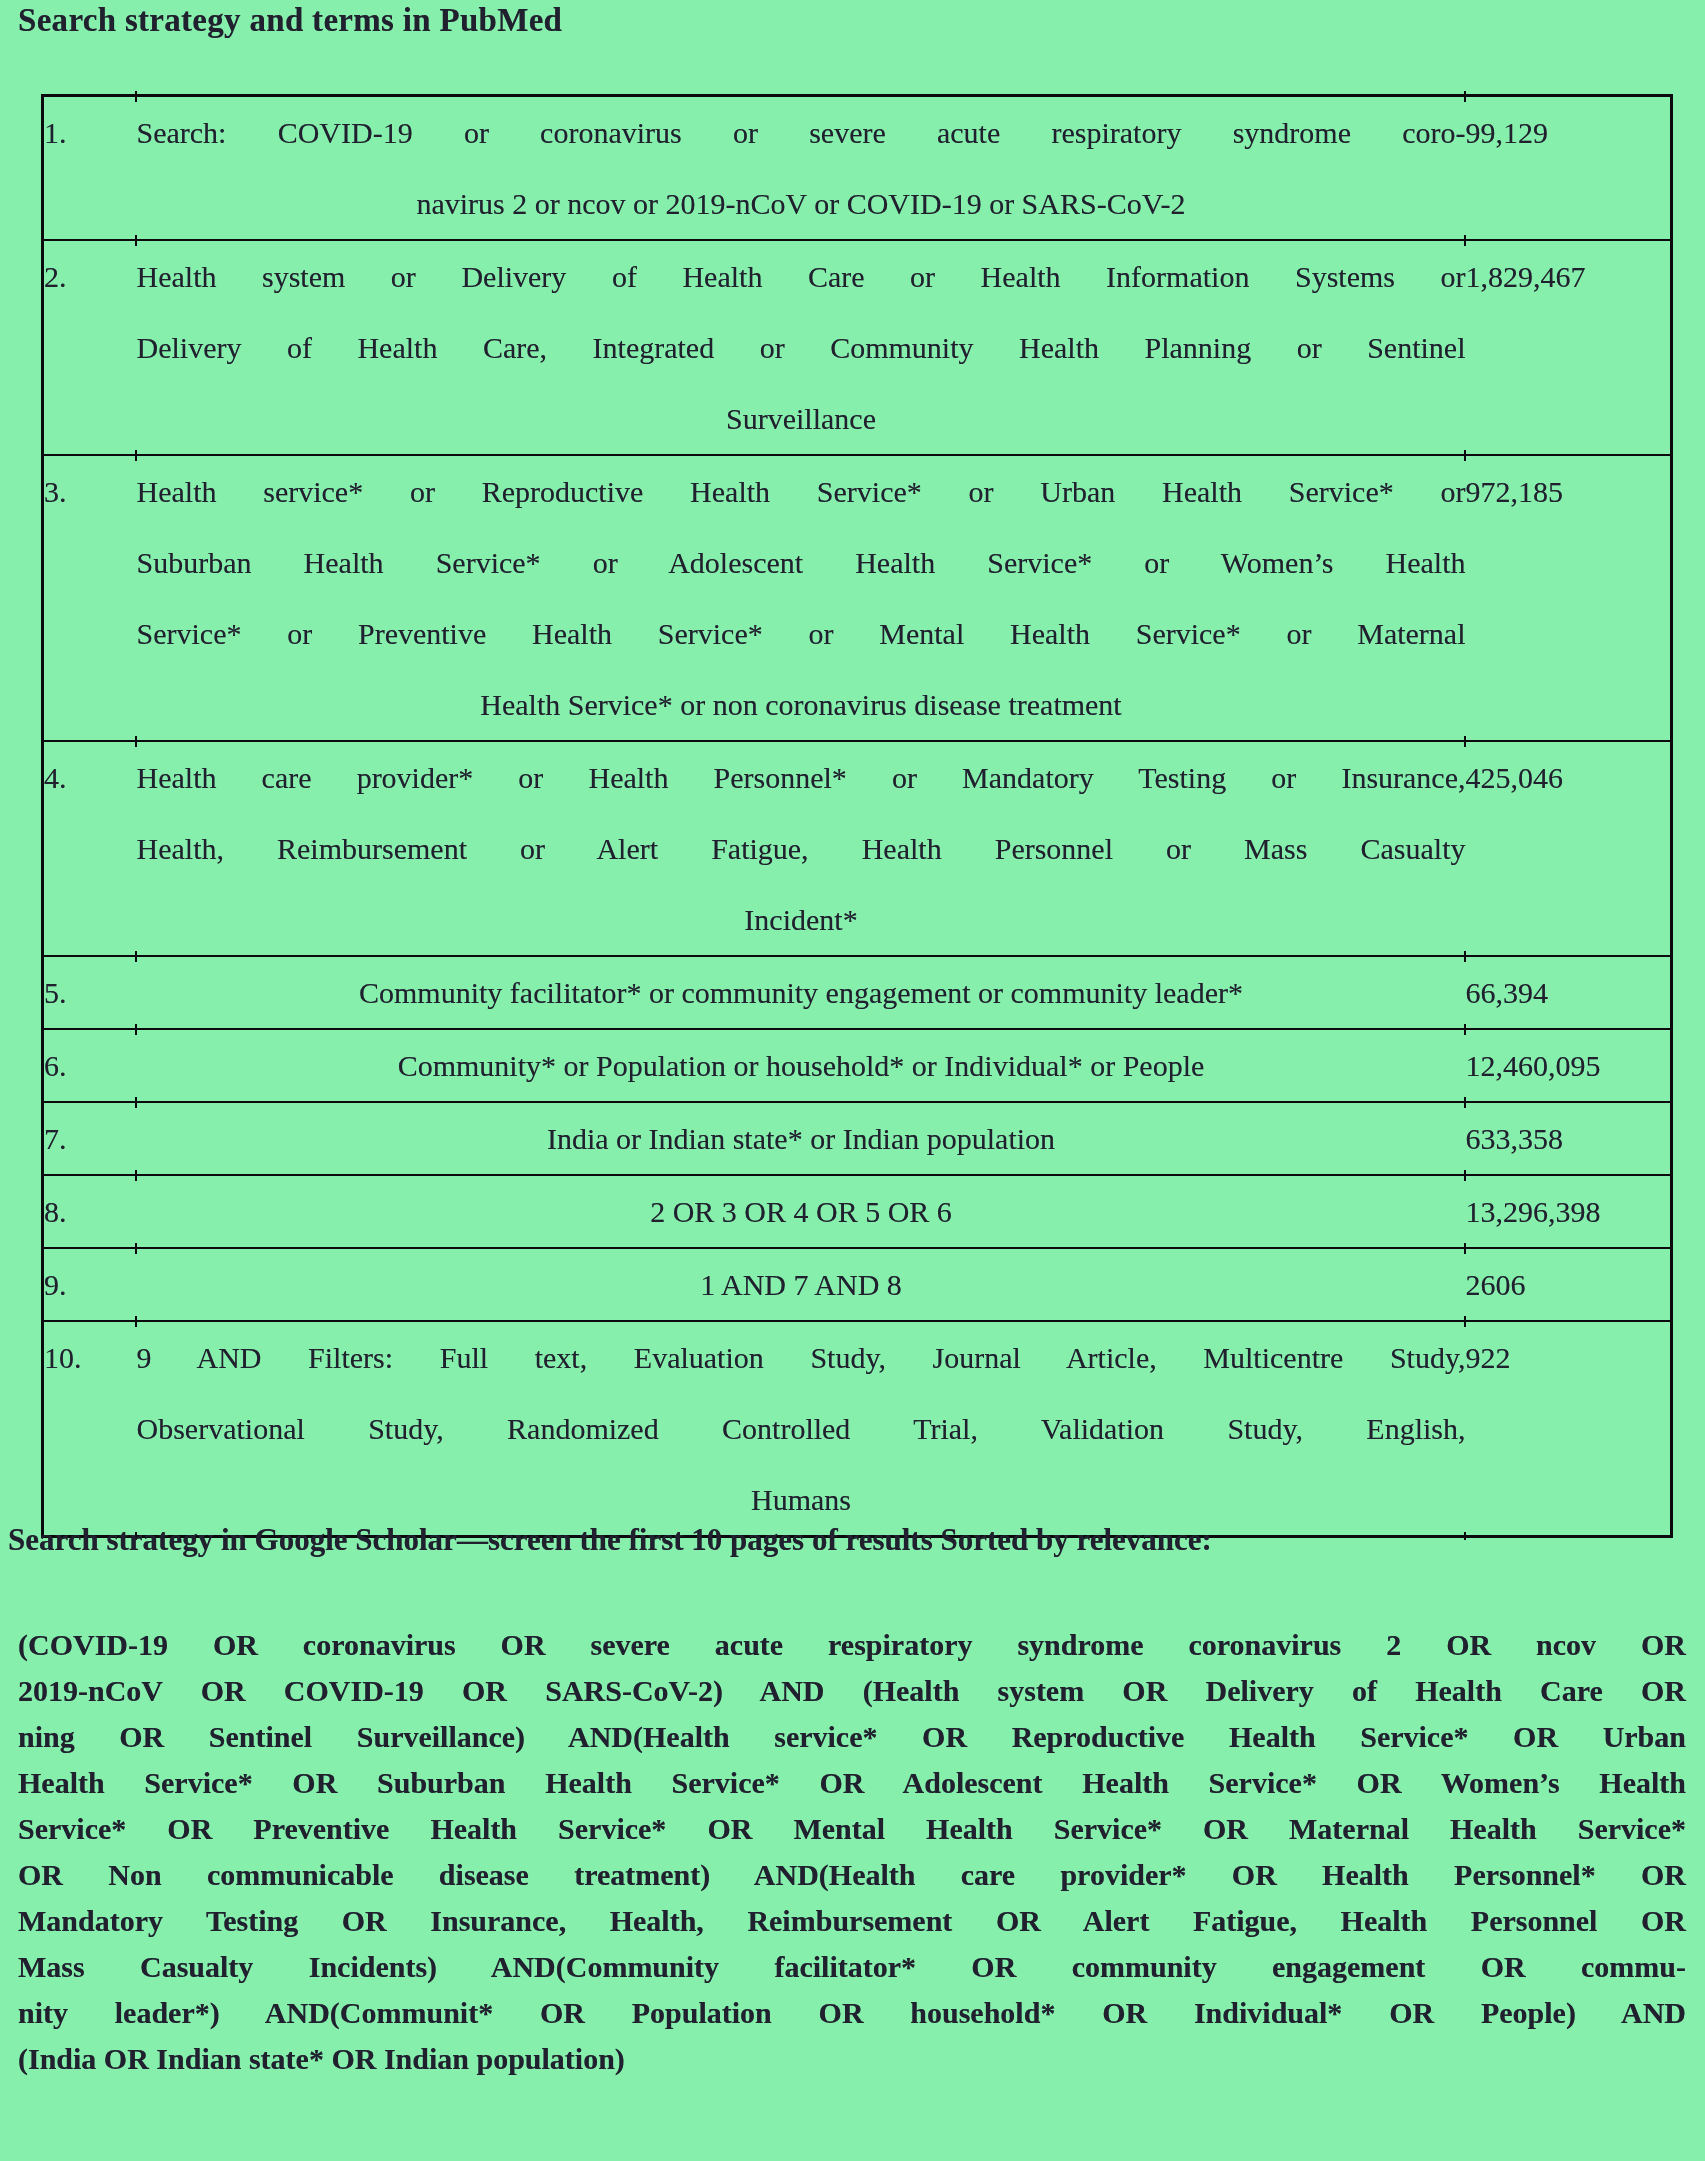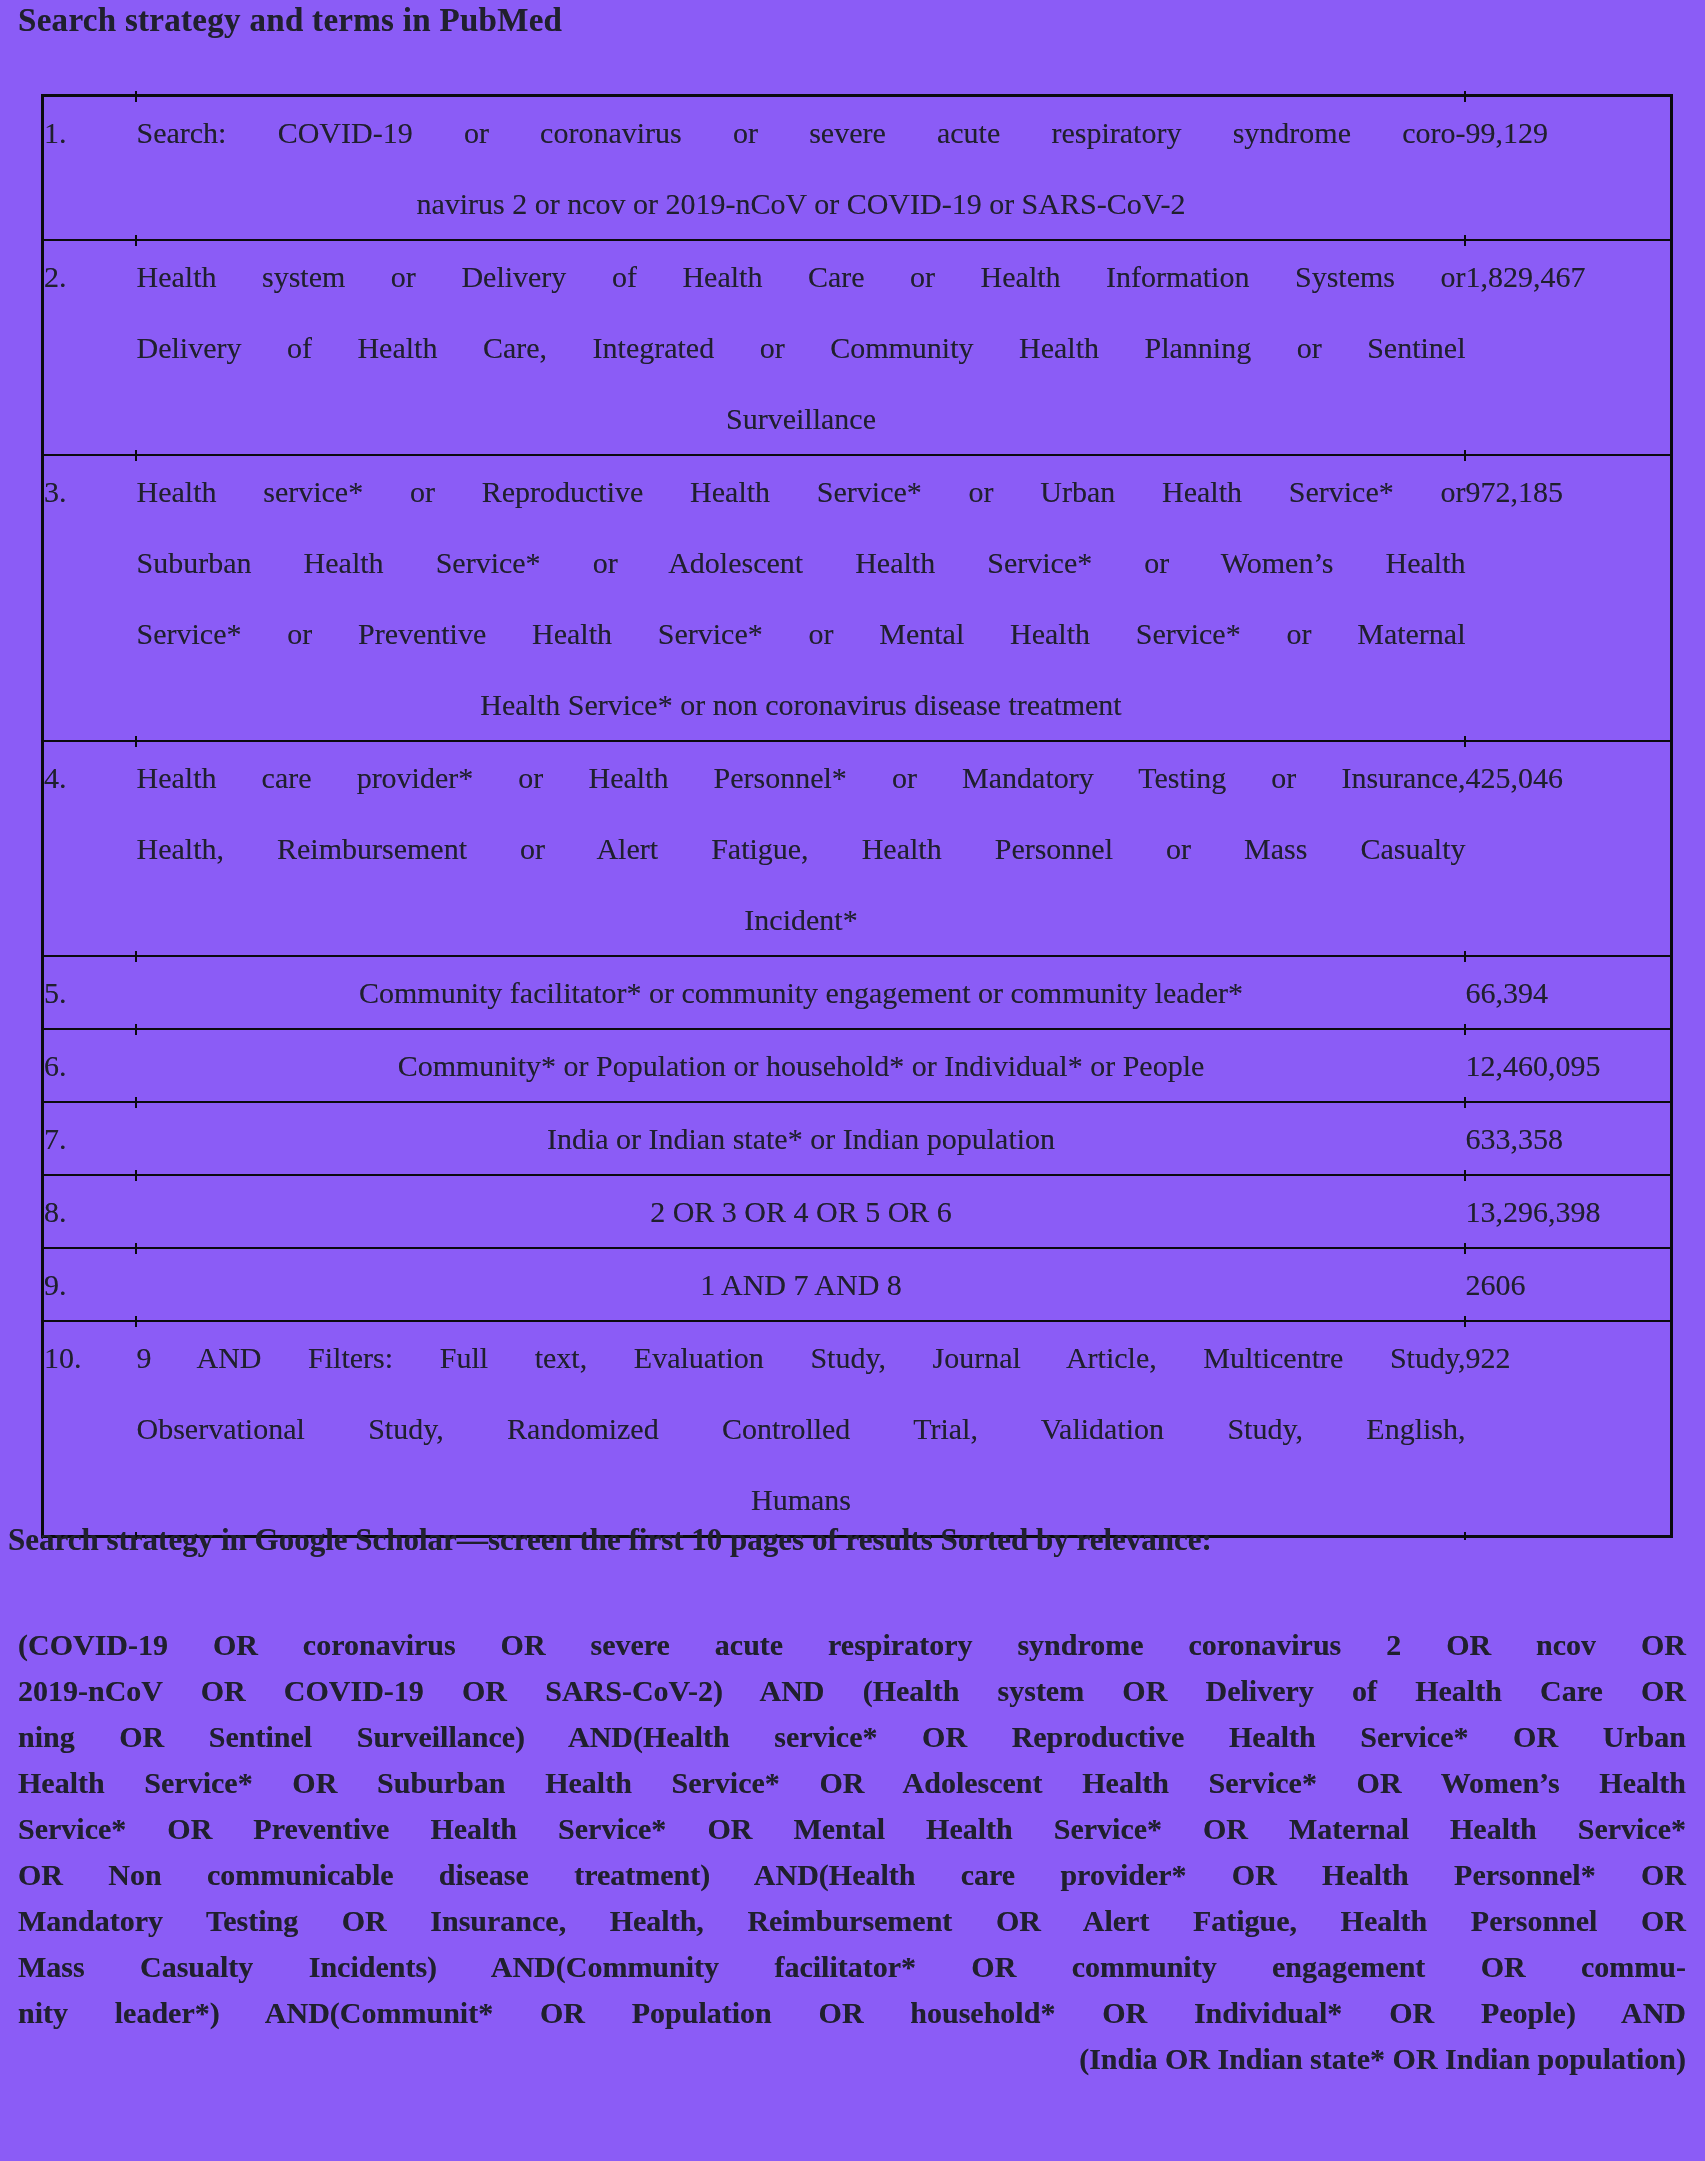--- a/index.html
+++ b/index.html
@@ -1,21 +1,21 @@
 <!DOCTYPE html>
 <html style="font-size:9.5px"><head>
 <meta charset="utf-8">
 <style>
   * { margin:0; padding:0; box-sizing:border-box; }
   html,body { background:#ffffff; }
   .page {
     position:relative;
     width:1706px;
     height:2161px;
-    background:#8b5cf6;
+    background:#86efac;
     font-family:"Liberation Serif","DejaVu Serif",serif;
     color:#20202e;
     overflow:hidden;
     text-shadow:0 0 0.6px rgba(28,28,48,0.40);
   }
   .doc-title {
     position:absolute;
     left:18px; top:2.4px;
     font-size:33px;
     font-weight:bold;
@@ -71,21 +71,21 @@
     line-height:44px;
   }
   .gs-paragraph {
     position:absolute;
     left:18px; top:1622px;
     width:1668px;
     font-size:30px;
     font-weight:bold;
   }
   .pline { line-height:46px; text-align:justify; text-align-last:justify; }
-  .pline.jlast { text-align:right; text-align-last:auto;margin-left:40px; }
+  .pline.jlast { text-align:left; text-align-last:auto; }
 </style>
 </head>
 <body>
 
 <div class="page">
 
   <h1 class="doc-title">Search strategy and terms in PubMed</h1>
 
   <table class="search-table">
     <colgroup>

